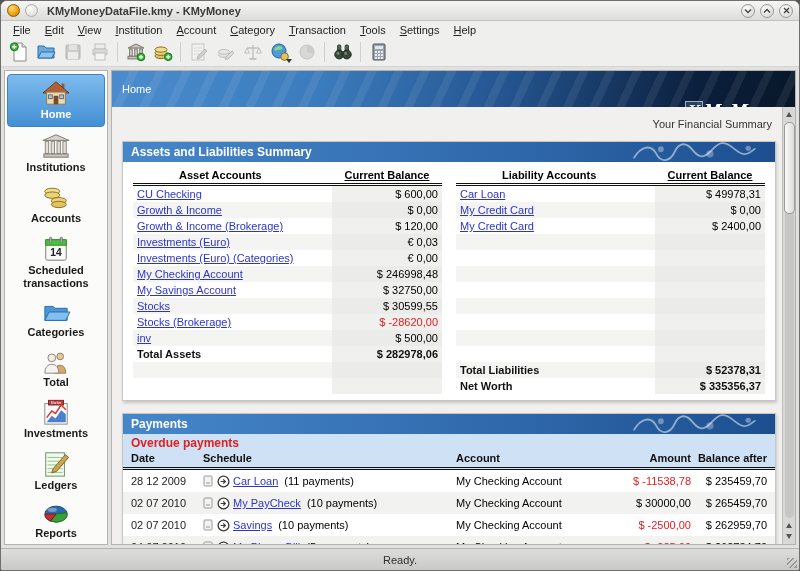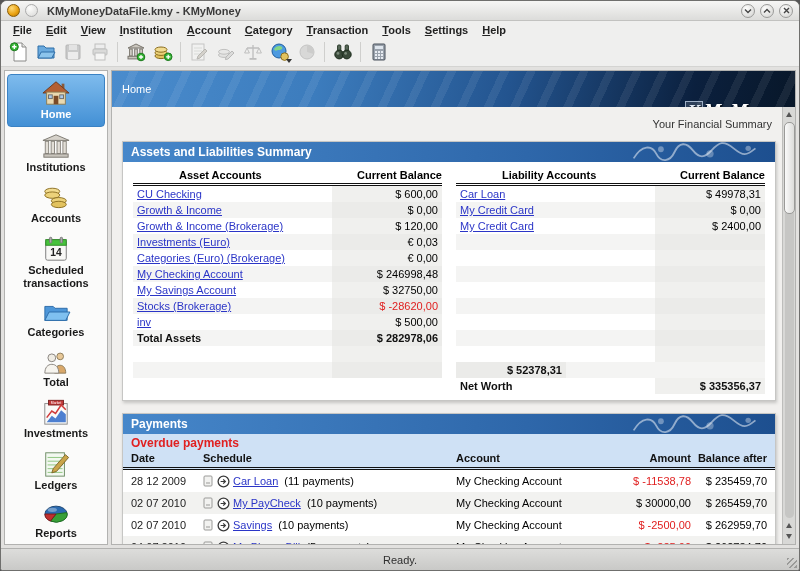--- a/index.html
+++ b/index.html
@@ -22,21 +22,21 @@
     white-space:nowrap; overflow:hidden; }
   .win-controls { display:flex; gap:5px; }
   .win-btn { width:14px; height:14px; border-radius:50%; border:1px solid #9a9a98;
     background:radial-gradient(circle at 35% 30%, #fdfdfc, #d2d2d0); display:flex;
     align-items:center; justify-content:center; }
   .win-btn svg { display:block; }
 
   
   .menubar { height:17px; flex:0 0 auto; display:flex; align-items:center; gap:2px; padding:0 6px;
     background:#efefee; font-size:11px; color:#222; }
-  .menu-item { padding:1px 6px; cursor:default;font-weight:bold; }
+  .menu-item { padding:1px 6px; cursor:default; }
   .menu-item u { text-decoration:underline; }
 
   
   .toolbar { height:29px; flex:0 0 auto; display:flex; align-items:center; padding:0 4px;
     background:#efefee; border-bottom:1px solid #d4d4d2; }
   .tool-btn { width:27px; height:26px; display:flex; align-items:center; justify-content:center;
     border-radius:3px; position:relative; }
   .tool-btn.disabled svg { opacity:.4; filter:grayscale(85%); }
   .tool-sep { width:1px; height:20px; background:#cfcfcd; margin:0 4px; }
   .dd-arrow { position:absolute; right:1px; bottom:2px; width:0; height:0;
@@ -75,21 +75,21 @@
   .card-banner { height:20px; display:flex; align-items:center; position:relative; overflow:hidden;
     background:linear-gradient(90deg,#4687ca,#2e67aa 62%,#1d4f8f);
     color:#fff; font-size:12px; font-weight:bold; padding-left:8px; }
   .ornament { position:absolute; right:0; top:0; height:20px; }
 
   
   .tables { display:flex; padding:4px 10px 6px; gap:14px; }
   .acct-table { flex:1; font-size:11px; }
   .acct-head { display:flex; height:20px; align-items:center; border-bottom:3px double #111; font-weight:bold; }
   .acct-head .h-label { flex:1;margin-left:46px; }
-  .acct-head .h-value { width:110px; text-align:right; }
+  .acct-head .h-value { width:110px; text-align:center;text-decoration:underline; }
   .acct-row { display:flex; height:16px; align-items:center; }
   .acct-row:nth-child(odd) { background:#f4f4f3; }
   .acct-row:nth-child(odd) .acct-value { background:#ebebe9; }
   .acct-row:nth-child(even) .acct-value { background:#f0f0ee; }
   .acct-label { flex:1; padding-left:4px; overflow:hidden; white-space:nowrap; }
   .acct-value { width:110px; text-align:right; padding-right:4px; align-self:stretch; display:flex;
     align-items:center; justify-content:flex-end; }
   .link { color:#2b35c7; text-decoration:underline; cursor:pointer; }
   .neg { color:#e02020; }
   .b { font-weight:bold; color:#111; }
@@ -413,30 +413,34 @@
                   </div>
                   <div class="acct-row">
                     <span class="acct-label"><a class="link">Growth &amp; Income (Brokerage)</a></span>
                     <span class="acct-value">$ 120,00</span>
                   </div>
                   <div class="acct-row">
                     <span class="acct-label"><a class="link">Investments (Euro)</a></span>
                     <span class="acct-value">€ 0,03</span>
                   </div>
                   <div class="acct-row">
-                    <span class="acct-label"><a class="link">Categories (Euro) (Brokerage)</a></span>
+                    <span class="acct-label"><a class="link">Investments (Euro) (Categories)</a></span>
                     <span class="acct-value">€ 0,00</span>
                   </div>
                   <div class="acct-row">
                     <span class="acct-label"><a class="link">My Checking Account</a></span>
                     <span class="acct-value">$ 246998,48</span>
                   </div>
                   <div class="acct-row">
                     <span class="acct-label"><a class="link">My Savings Account</a></span>
                     <span class="acct-value">$ 32750,00</span>
+                  </div>
+                  <div class="acct-row">
+                    <span class="acct-label"><a class="link">Stocks</a></span>
+                    <span class="acct-value">$ 30599,55</span>
                   </div>
                   <div class="acct-row">
                     <span class="acct-label"><a class="link">Stocks (Brokerage)</a></span>
                     <span class="acct-value neg">$ -28620,00</span>
                   </div>
                   <div class="acct-row">
                     <span class="acct-label"><a class="link">inv</a></span>
                     <span class="acct-value">$ 500,00</span>
                   </div>
                   <div class="acct-row">
@@ -495,20 +499,21 @@
                   </div>
                   <div class="acct-row">
                     <span class="acct-label"><span></span></span>
                     <span class="acct-value"></span>
                   </div>
                   <div class="acct-row">
                     <span class="acct-label"><span></span></span>
                     <span class="acct-value"></span>
                   </div>
                   <div class="acct-row">
+                    <span class="acct-label"><span class="b">Total Liabilities</span></span>
                     <span class="acct-value b">$ 52378,31</span>
                   </div>
                   <div class="acct-row">
                     <span class="acct-label"><span class="b">Net Worth</span></span>
                     <span class="acct-value b">$ 335356,37</span>
                   </div>
                 </div>
             </div>
           </div>
 

